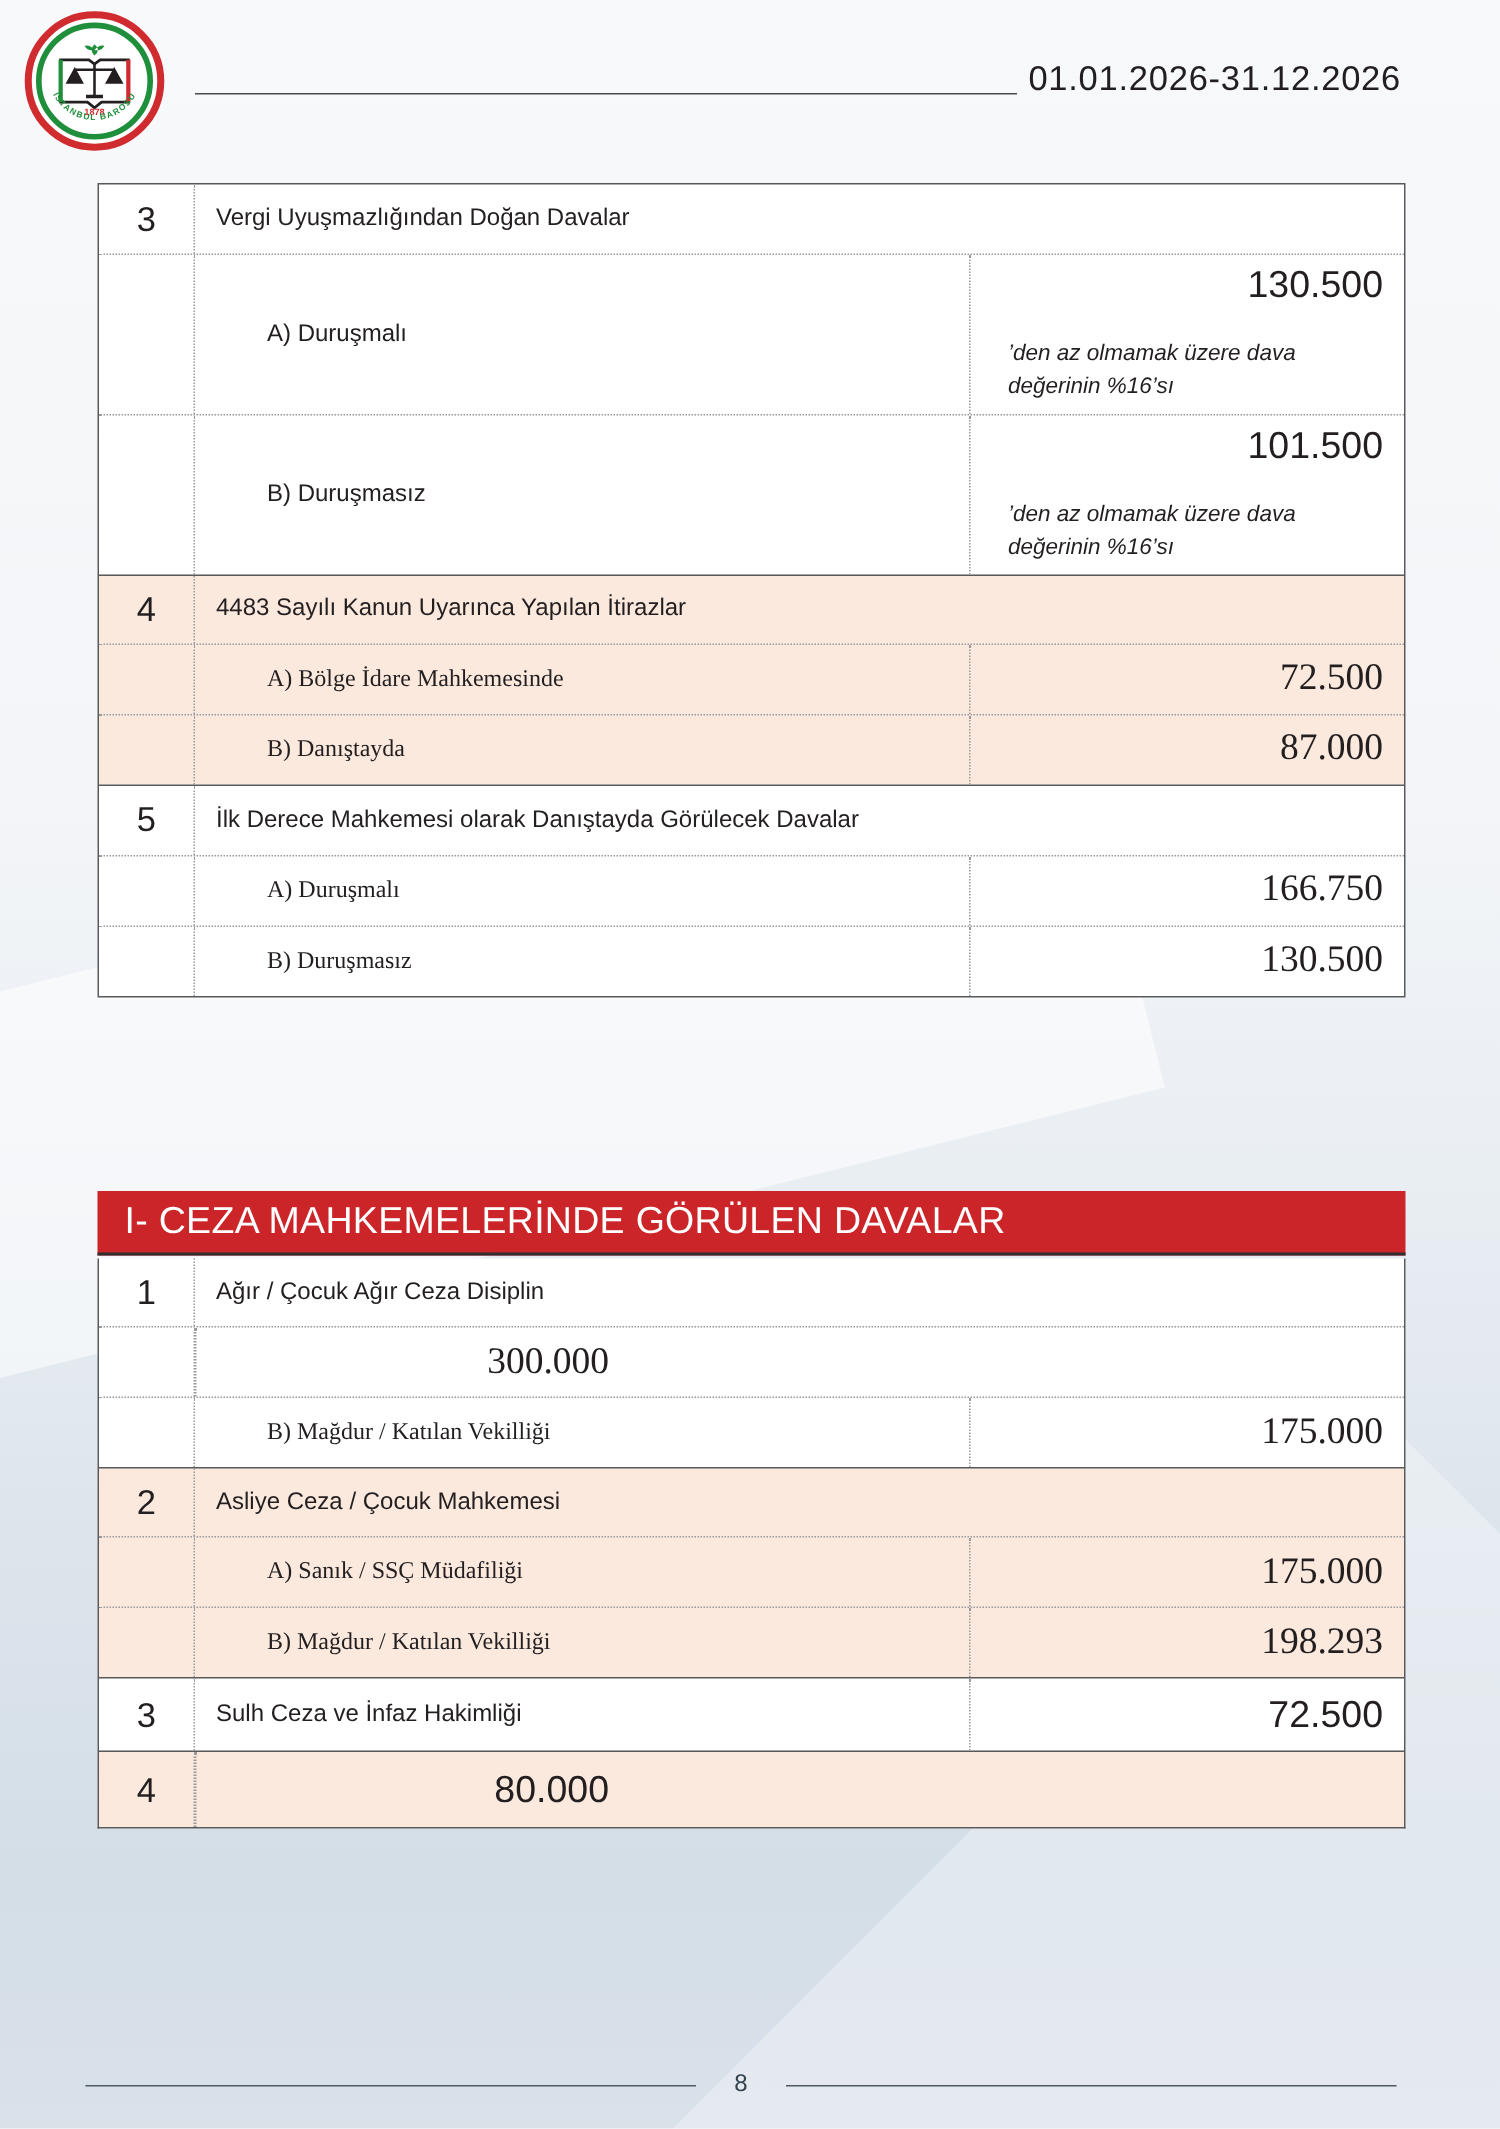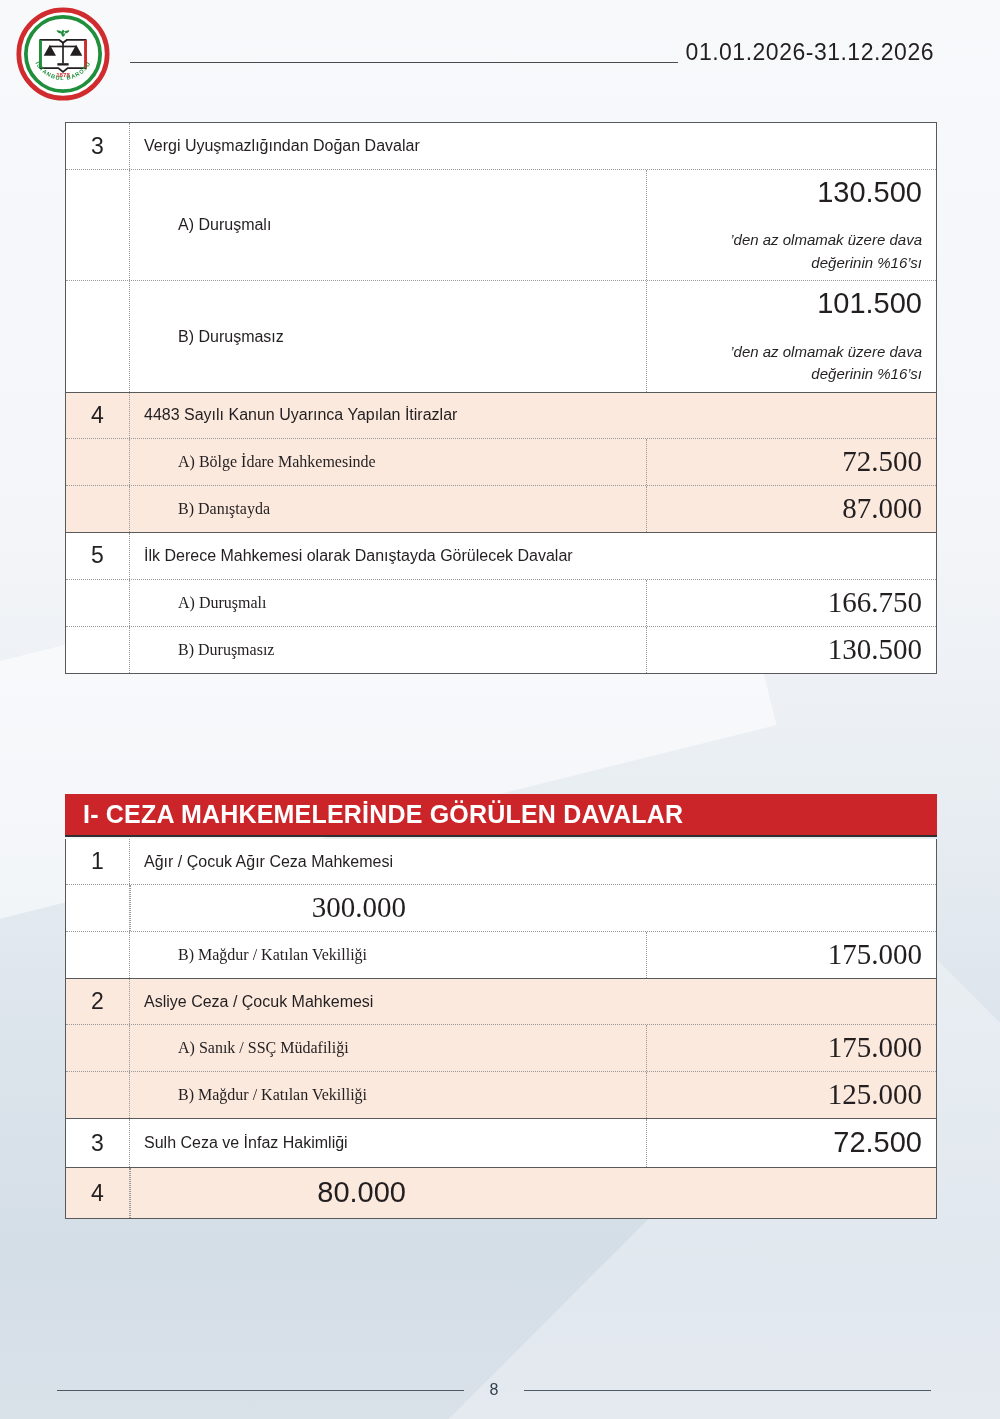--- a/index.html
+++ b/index.html
@@ -33,33 +33,33 @@
     flex:0 0 64px; display:flex; align-items:center; justify-content:center;
     font-size:23px; border-right:1px dotted #97999b; box-sizing:border-box;
   }
   .cell-title { flex:1; display:flex; align-items:center; padding:8px 14px; font-size:16px; }
   .cell-label { flex:1; display:flex; align-items:center; padding:8px 14px 8px 48px; font-size:16px; }
   .cell-value {
     flex:0 0 290px; border-left:1px dotted #97999b; box-sizing:border-box;
     display:flex; flex-direction:column; justify-content:center; align-items:flex-end;
     padding:6px 14px;
   }
-  .amount { font-size:29px; line-height:1.15; }
-  .note { font-size:15px; font-style:italic; text-align:right; line-height:1.5; max-width:250px; margin-top:20px; }
+  .amount { font-size:25px; line-height:1.15; }
+  .note { font-size:15px; font-style:italic; line-height:1.5; max-width:250px; margin-top:20px; }
   .h46 { min-height:46px; } .h45 { min-height:45px; } .h47 { min-height:47px;font-family:Liberation Serif, serif; }
   .h95 { min-height:95px; } .h97 { min-height:97px; } .h48 { min-height:48px; } .h50 { min-height:50px; }
 
   
   .section-bar {
     position:absolute; left:65px; top:794px; width:872px; height:43px; box-sizing:border-box;
     background:#cc2529; border-bottom:2px solid #2f2f31;
     display:flex; align-items:center; padding-left:18px;
   }
   .section-bar .section-title {
-    color:#ffffff; font-size:25px; font-weight:bold; letter-spacing:0.2px;
+    color:#ffffff; font-size:25px; font-weight:normal; letter-spacing:0.2px;
   }
   .tbl2 { top:839px; border-top:none; }
 
   
   .footer { position:absolute; left:57px; top:1381px; width:874px; display:flex; align-items:center; }
   .fline { flex:1; height:1px; background:#4e5a64; }
   .page-number { margin:0 26px; font-size:16px; color:#33424e; }
 </style>
 </head>
 <body>
@@ -157,21 +157,21 @@
   </section>
 
   <div class="section-bar">
     <span class="section-title">I- CEZA MAHKEMELERİNDE GÖRÜLEN DAVALAR</span>
   </div>
 
   <section class="tbl tbl2">
     <div class="group">
       <div class="row h45">
         <div class="cell-num">1</div>
-        <div class="cell-title">Ağır / Çocuk Ağır Ceza Mahkemesi</div>
+        <div class="cell-title">Ağır / Çocuk Ağır Ceza Disiplin</div>
       </div>
       <div class="row h47">
         <div class="cell-num"></div>
         <div class="cell-value">
           <div class="amount">300.000</div>
         </div>
       </div>
       <div class="row h47">
         <div class="cell-num"></div>
         <div class="cell-label">B) Mağdur / Katılan Vekilliği</div>
@@ -189,21 +189,21 @@
         <div class="cell-num"></div>
         <div class="cell-label">A) Sanık / SSÇ Müdafiliği</div>
         <div class="cell-value">
           <div class="amount">175.000</div>
         </div>
       </div>
       <div class="row h47">
         <div class="cell-num"></div>
         <div class="cell-label">B) Mağdur / Katılan Vekilliği</div>
         <div class="cell-value">
-          <div class="amount">125.000</div>
+          <div class="amount">198.293</div>
         </div>
       </div>
     </div>
     <div class="group">
       <div class="row h48">
         <div class="cell-num">3</div>
         <div class="cell-title">Sulh Ceza ve İnfaz Hakimliği</div>
         <div class="cell-value">
           <div class="amount">72.500</div>
         </div>

